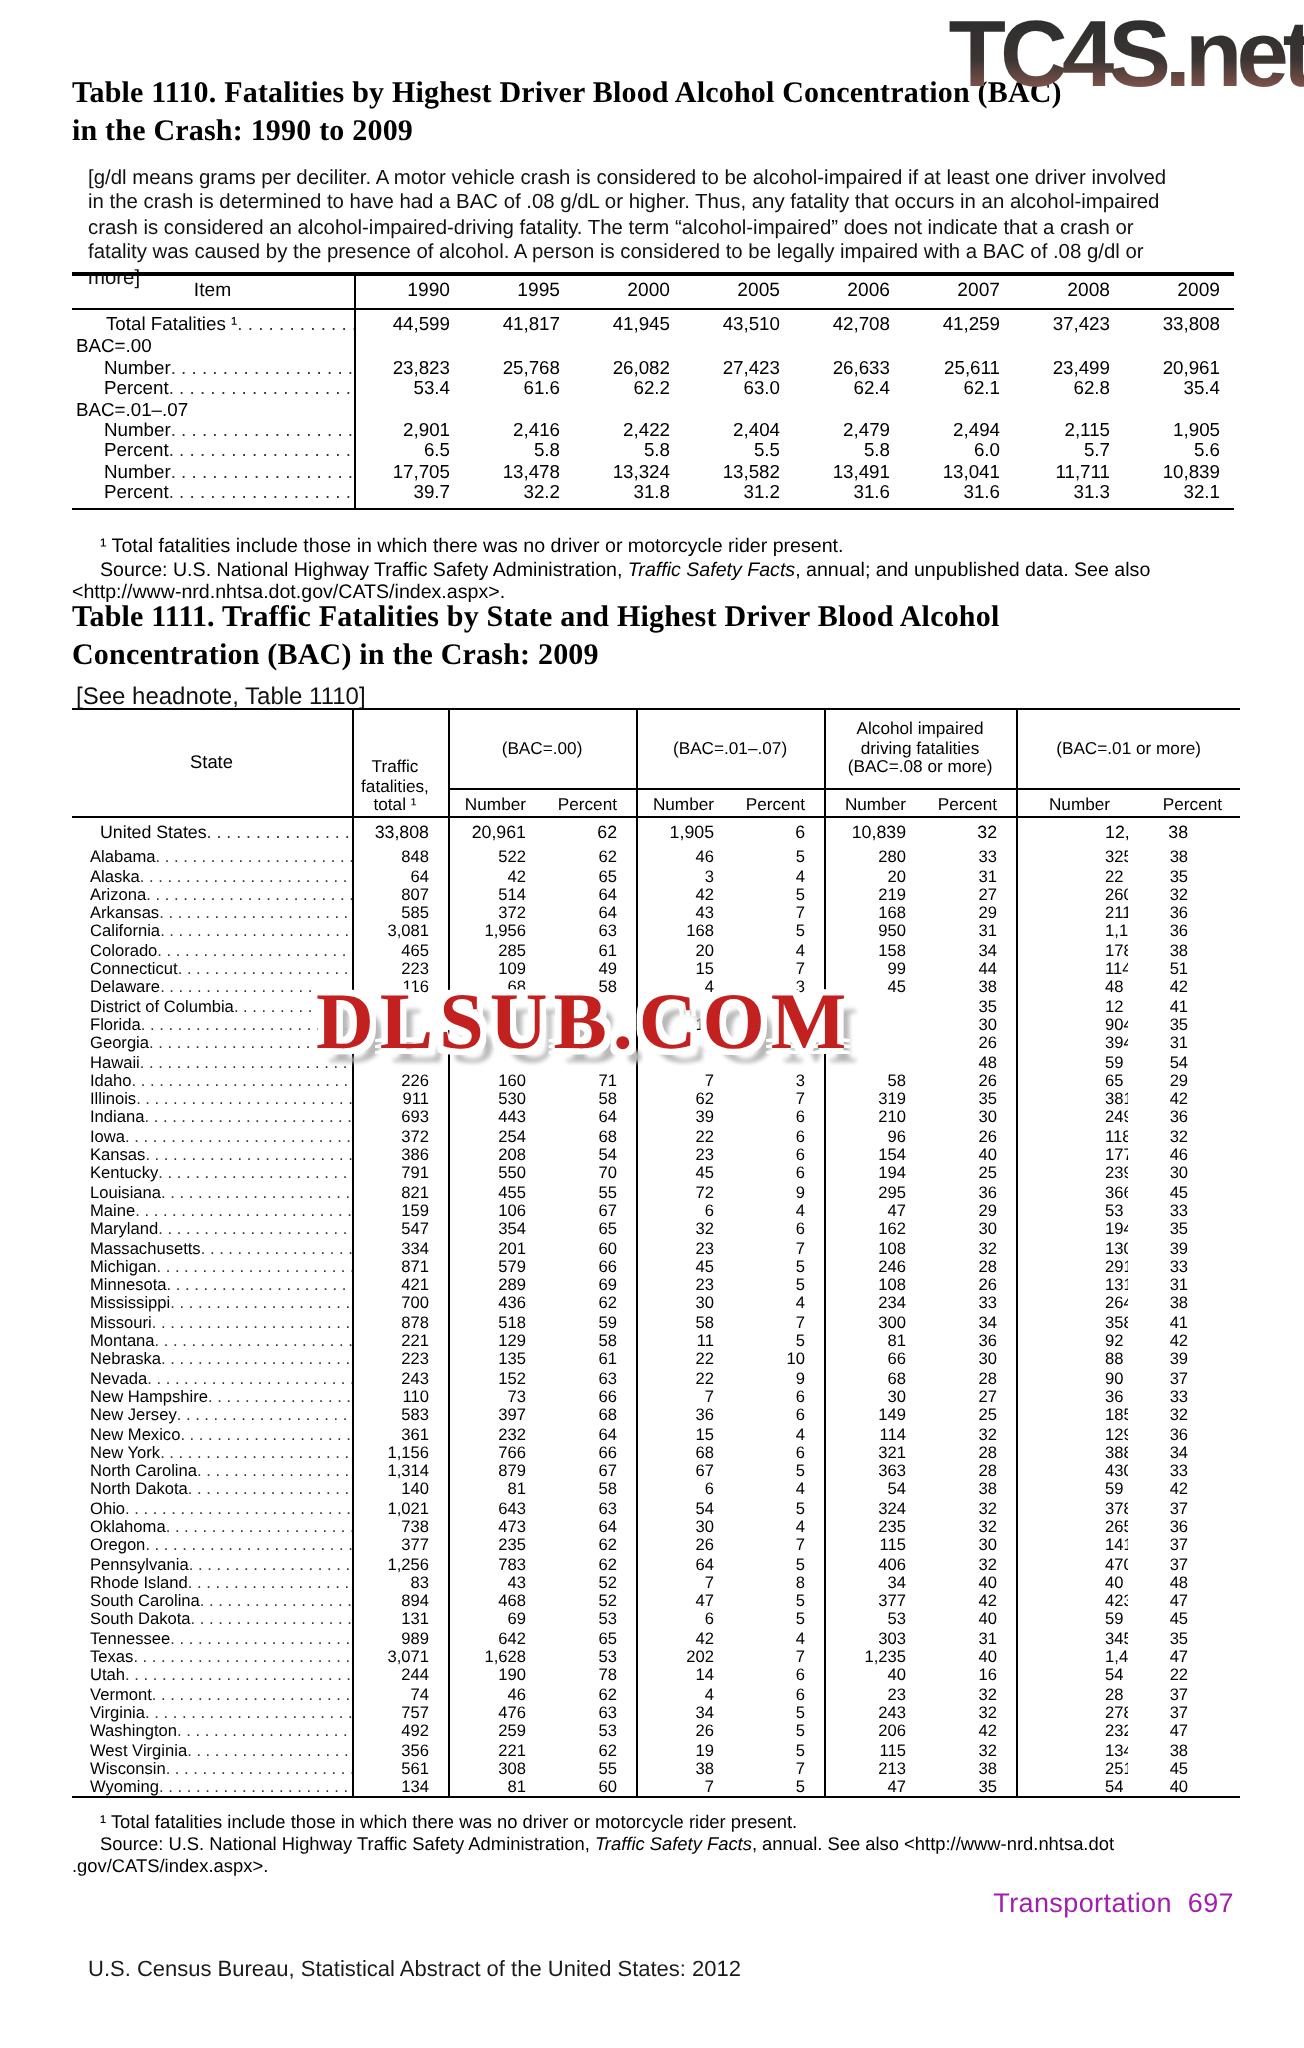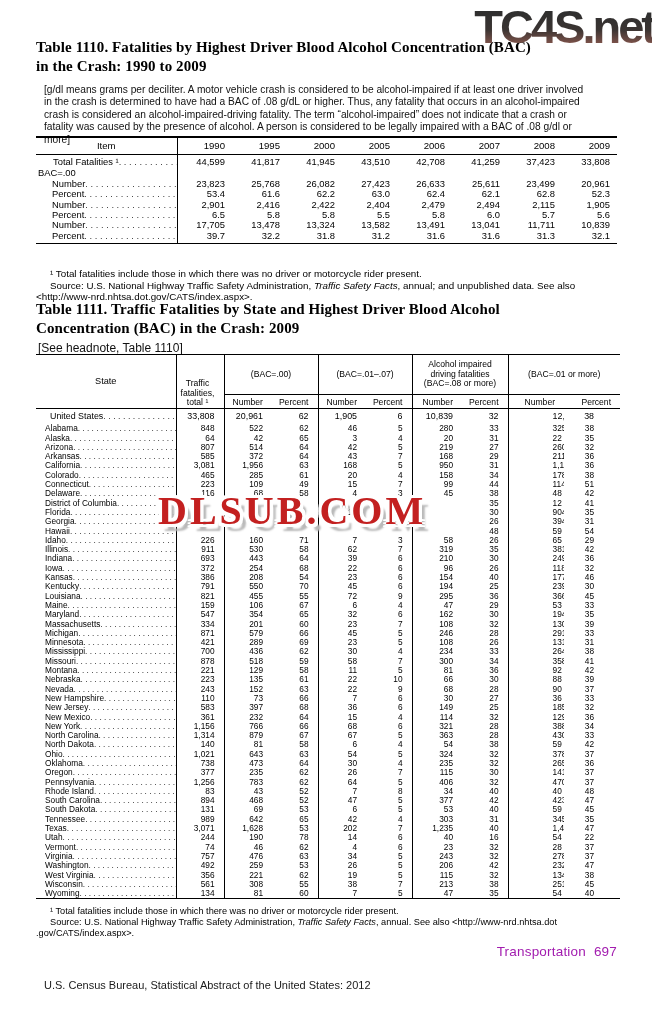--- a/index.html
+++ b/index.html
@@ -177,23 +177,39 @@
                 <span class="dots"></span>
               </div>
             </td>
             <td class="num">53.4</td>
             <td class="num">61.6</td>
             <td class="num">62.2</td>
             <td class="num">63.0</td>
             <td class="num">62.4</td>
             <td class="num">62.1</td>
             <td class="num">62.8</td>
-            <td class="num">52.3</td>
-          </tr>
-
+            <td class="num">35.4</td>
+          </tr>
+
+          <tr class="section">
+            <td class="lblcell itemcol">
+              <div class="lbl">
+                <span class="t">BAC=.01–.07</span>
+                <span class="dots"></span>
+              </div>
+            </td>
+            <td class="num"></td>
+            <td class="num"></td>
+            <td class="num"></td>
+            <td class="num"></td>
+            <td class="num"></td>
+            <td class="num"></td>
+            <td class="num"></td>
+            <td class="num"></td>
+          </tr>
 
           <tr class="indent">
             <td class="lblcell itemcol">
               <div class="lbl">
                 <span class="t">Number</span>
                 <span class="dots"></span>
               </div>
             </td>
             <td class="num">2,901</td>
             <td class="num">2,416</td>

